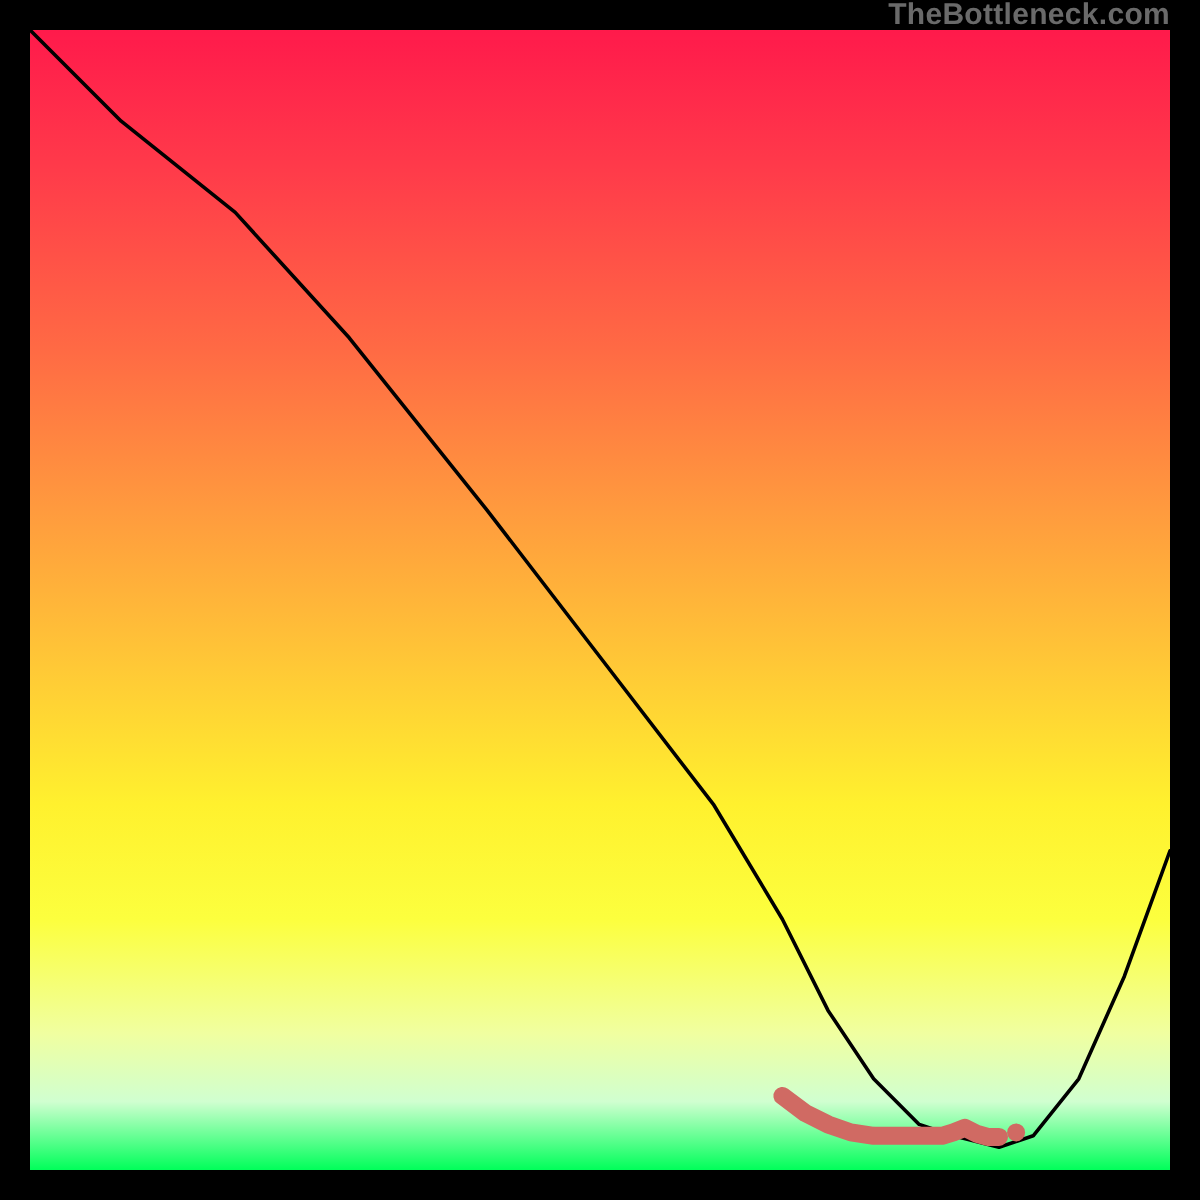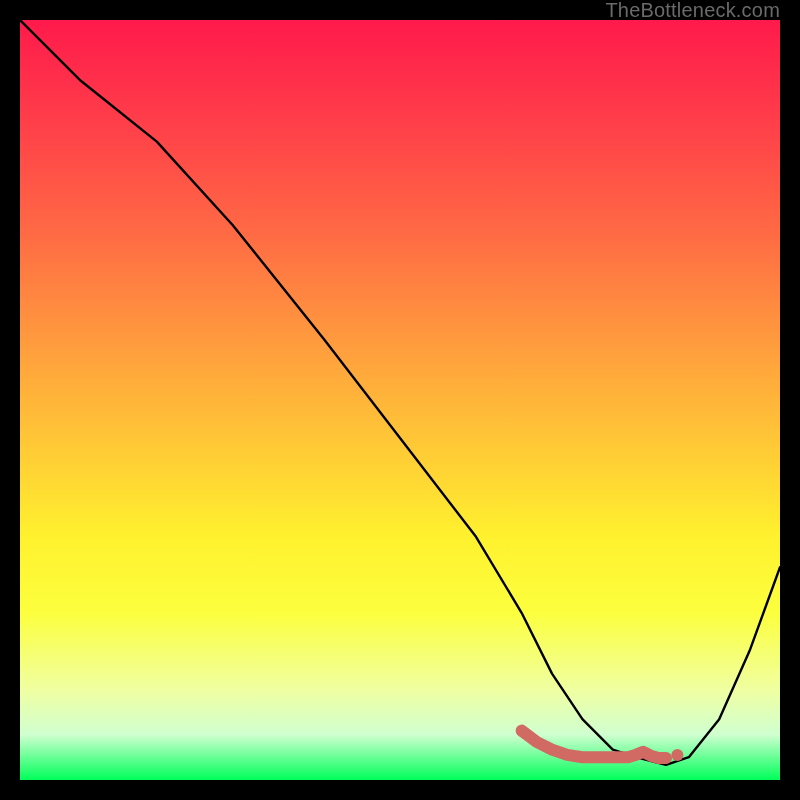--- a/index.html
+++ b/index.html
@@ -39,21 +39,21 @@
       #d0ffd0 94%,
       #00ff5a 100%
     );
   }
   .watermark {
     position: absolute;
     top: 0;
     right: 20px;
     color: #6a6a6a;
     font-size: 20px;
-    font-weight: 400;
+    font-weight: 700;
     letter-spacing: 0.2px;
     line-height: 20px;
     z-index: 20;
   }
   svg.overlay {
     position: absolute;
     top: 0;
     left: 0;
     width: 100%;
     height: 100%;

